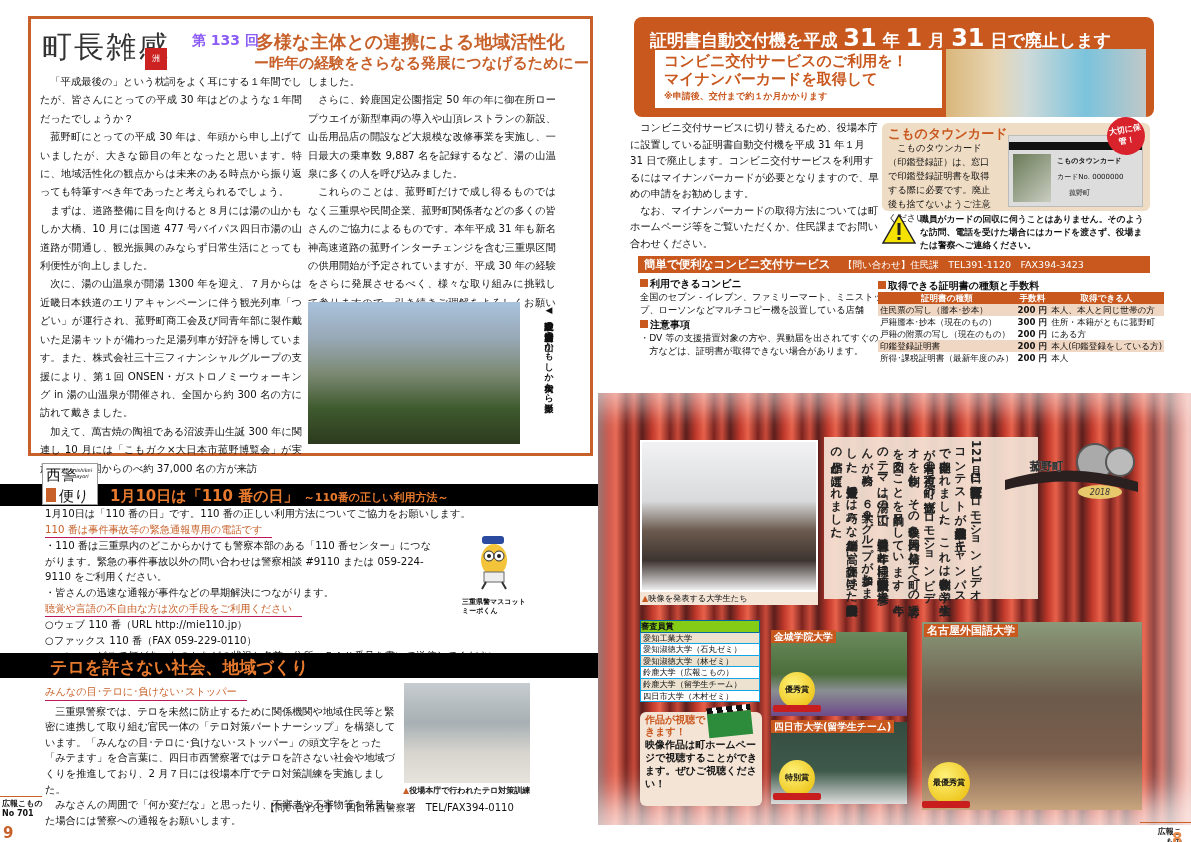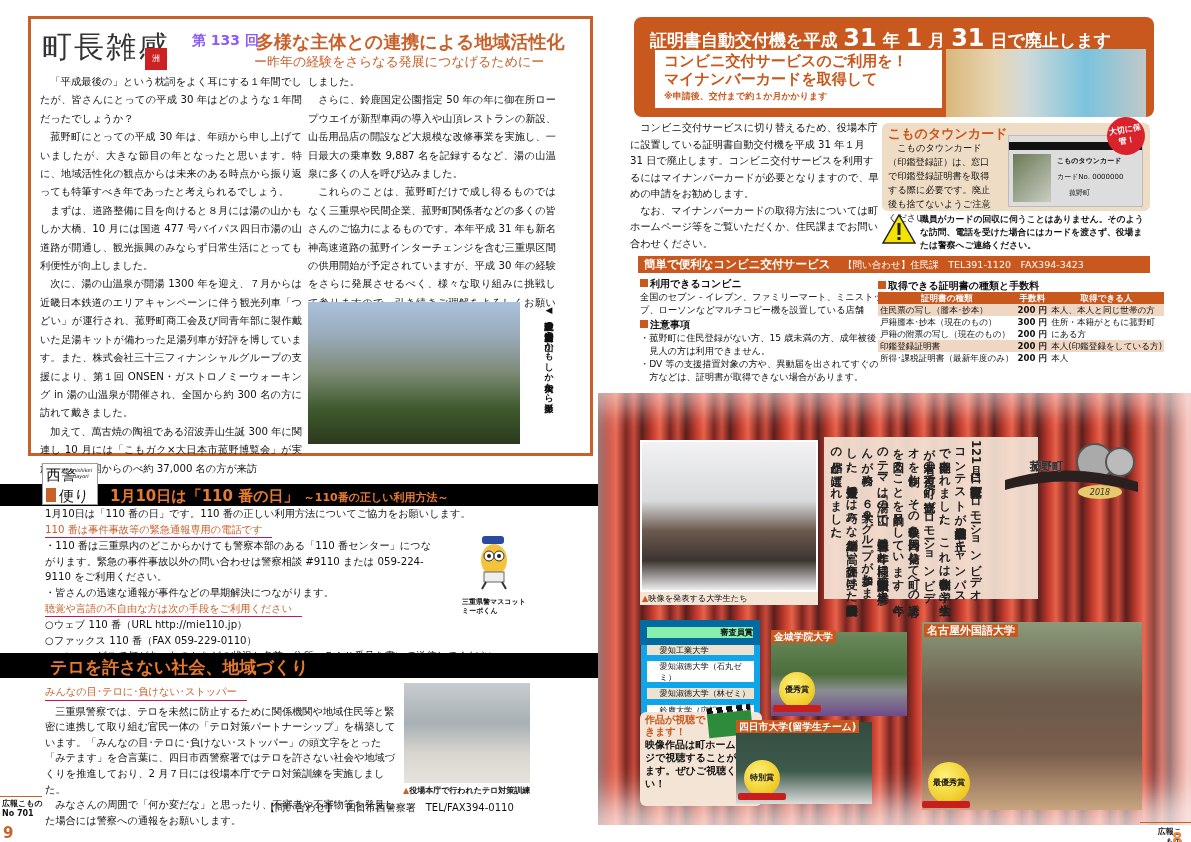--- a/index.html
+++ b/index.html
@@ -4,21 +4,21 @@
 <style>
 *{box-sizing:border-box;margin:0;padding:0}
 body{width:1191px;height:842px;background:#fff;font-family:"DejaVu Sans",sans-serif;color:#111;position:relative;overflow:hidden;font-size:10px;line-height:1.55}
 .abs{position:absolute}
 
 .mayor-box{left:28px;top:16px;width:565px;height:440px;border:3px solid #c8602a;border-top-width:3px}
 .mayor-title{left:42px;top:24px;font-family:"DejaVu Serif",serif;font-size:30px;letter-spacing:2px;color:#333}
 .mayor-seal{left:145px;top:48px;width:22px;height:22px;background:#c22;color:#fff;font-size:8px;text-align:center;line-height:22px}
 .ep-no{left:192px;top:30px;color:#8b5cf6;font-weight:bold;font-size:14px}
 .ep-title{left:256px;top:28px;color:#c8602a;font-weight:bold;font-size:18px}
-.ep-sub{left:254px;top:52px;color:#c8602a;font-weight:normal;font-size:13px}
+.ep-sub{left:254px;top:52px;color:#c8602a;font-weight:bold;font-size:15px}
 .col{font-size:10.2px;line-height:18.4px;text-align:justify}
 .col p{text-indent:1em}
 .col1{left:40px;top:73px;width:262px}
 .col2{left:308px;top:73px;width:248px}
 .photo-mtn{left:308px;top:302px;width:212px;height:142px;background:linear-gradient(180deg,#a9c2dc 0%,#98a9b8 25%,#7c8a74 50%,#3f5a2e 75%,#2c3a1e 100%)}
 .caption-v{left:525px;top:305px;width:30px;height:140px;writing-mode:vertical-rl;font-size:9px;font-weight:bold;line-height:12px}
 
 .pol-bar{left:0;top:484px;width:600px;height:22px;background:#000}
 .pol-logo{left:42px;top:463px;width:56px;height:42px;background:#fff;border:1px solid #999}
 .pol-logo .a{position:absolute;left:3px;top:0;font-size:15px;font-family:"DejaVu Serif",serif}
@@ -81,30 +81,30 @@
 .fee-table td.fee{font-weight:bold}
 
 .curtain{left:598px;top:393px;width:593px;height:432px;background:repeating-linear-gradient(90deg,#5a1e1c 0px,#c0392b 10px,#e8614a 18px,#7b2420 28px,#c84a3a 36px,#5a1e1c 44px);box-shadow:inset 0 20px 20px rgba(255,255,255,.3),inset 0 -30px 30px rgba(255,255,255,.6),inset -30px 0 30px rgba(255,255,255,.5)}
 .hall-photo{left:640px;top:440px;width:178px;height:152px;background:linear-gradient(180deg,#f2f2f4 0%,#d8dadc 40%,#6b5a4e 60%,#3d3430 80%,#eeeeee 100%);border:2px solid #fff}
 .hall-cap{left:640px;top:592px;width:178px;background:#f3e4d6;font-size:8.2px;padding-left:2px}
 .hall-cap span{color:#c9581f}
 .contest-text{left:824px;top:437px;width:214px;height:162px;background:rgba(243,228,214,.92)}
 .contest-v{left:828px;top:440px;height:160px;writing-mode:vertical-rl;font-size:11.5px;line-height:15.5px;font-weight:bold;color:#222}
 .logo-emb{left:1000px;top:440px;width:140px;height:60px}
 .jury{left:640px;top:620px;width:120px;border-collapse:collapse;font-size:8.2px;line-height:10.6px;border:1px solid #333}
-.jury th{background:#86efac;font-weight:bold;text-align:right;border:7px solid #0369a1}
-.jury td{border:6px solid #0ea5e9;padding-left:13px;background:#fff}
+.jury th{background:#84cc16;font-weight:bold;text-align:left;border:1px solid #0369a1}
+.jury td{border:1px solid #0ea5e9;padding-left:2px;background:#fff}
 .jury tr:nth-child(even) td{background:#ece2cf}
 .view-box{left:640px;top:712px;width:122px;height:94px;background:#f3e4d6;border-radius:6px}
 .view-h{left:645px;top:714px;color:#c9581f;font-weight:bold;font-size:10px;line-height:12px}
 .view-b{left:645px;top:738px;width:116px;font-size:10px;line-height:13px;font-weight:bold}
 .clapper{left:708px;top:712px;width:44px;height:24px;background:#2c8c3c;transform:rotate(-6deg)}
 .clapper:before{content:"";position:absolute;left:0;top:-6px;width:44px;height:6px;background:repeating-linear-gradient(90deg,#111 0 6px,#fff 6px 10px)}
 .ph-kinjo{left:771px;top:632px;width:136px;height:84px;background:linear-gradient(180deg,#6b8a5d 0%,#4b6e3c 50%,#8a8f92 70%,#6e4a8a 100%)}
-.ph-yokk{left:736px;top:722px;width:136px;height:82px;background:linear-gradient(180deg,#344c40 0%,#3e5a4b 60%,#dcdcdc 100%)}
+.ph-yokk{left:771px;top:722px;width:136px;height:82px;background:linear-gradient(180deg,#344c40 0%,#3e5a4b 60%,#dcdcdc 100%)}
 .ph-nagoya{left:922px;top:622px;width:220px;height:188px;background:linear-gradient(180deg,#8a9a7a 0%,#6c5a4a 40%,#7a5e4c 70%,#c9a57f 100%)}
 .tag{position:absolute;background:#c9581f;color:#fff;font-weight:bold;font-size:9.8px;line-height:13px;padding:0 3px}
 .award{position:absolute;width:36px;height:36px;border-radius:50%;background:radial-gradient(circle at 40% 35%,#fff27a,#e8b800);font-size:8px;font-weight:bold;text-align:center;line-height:36px;color:#111}
 .award:after{content:"";position:absolute;left:-6px;bottom:-4px;width:48px;height:7px;background:#c91e1e;border-radius:2px}
 .pg-r{left:1140px;top:822px;width:51px;border-top:1px solid #c8602a}
 .pg-r-t{left:1150px;top:827px;font-size:8px;line-height:10px;font-weight:bold;text-align:right;width:32px}
 .pg-r-n{left:1172px;top:818px;font-size:15px;color:#e88a4a;font-weight:bold}
 </style>
 </head>
 <body>
@@ -222,21 +222,20 @@
 </svg>
 <div class="abs warn-txt">職員がカードの回収に伺うことはありません。そのような訪問、電話を受けた場合にはカードを渡さず、役場または警察へご連絡ください。</div>
 
 <div class="abs conv-bar"></div>
 <div class="abs conv-t">簡単で便利なコンビニ交付サービス</div>
 <div class="abs conv-c">【問い合わせ】住民課　TEL391-1120　FAX394-3423</div>
 <div class="abs conv-l">
   <div class="h"><span class="sq"></span><span>利用できるコンビニ</span></div>
   <div style="margin-bottom:3px">全国のセブン - イレブン、ファミリーマート、ミニストップ、ローソンなどマルチコピー機を設置している店舗</div>
   <div class="h"><span class="sq"></span><span>注意事項</span></div>
-  <div class="b">・菰野町に住民登録がない方、15 歳未満の方、成年被後見人の方は利用できません。</div>
   <div class="b">・DV 等の支援措置対象の方や、異動届を出されてすぐの方などは、証明書が取得できない場合があります。</div>
 </div>
 <div class="abs fee-h"><span class="sq"></span><span>取得できる証明書の種類と手数料</span></div>
 <table class="abs fee-table">
   <tbody>
       <tr>
     <th>証明書の種類</th>
     <th>手数料</th>
     <th>取得できる人</th>
   </tr>

